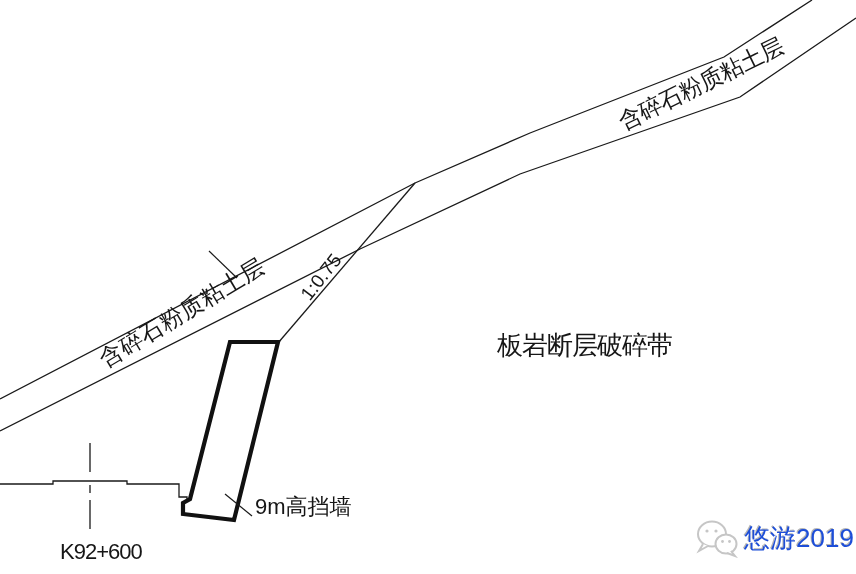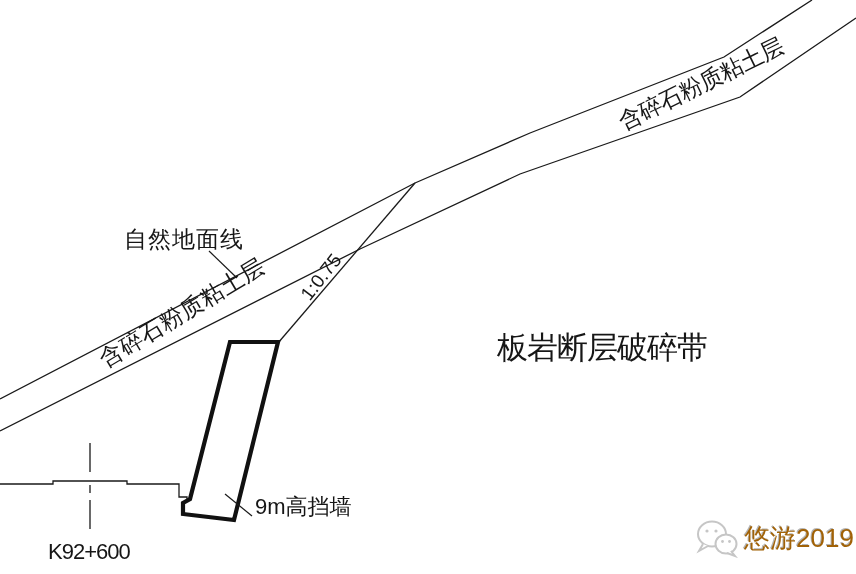--- a/index.html
+++ b/index.html
@@ -33,33 +33,33 @@
     transform: translate(-50%, -50%) rotate(-31deg);
   }
   .lbl-soil-right {
     font-size: 23px; letter-spacing: -0.5px;
     transform: translate(-50%, -50%) rotate(-26deg);
   }
   .lbl-slope-ratio {
     font-size: 19px;
     transform: translate(-50%, -50%) rotate(-52deg);
   }
-  .lbl-fault-zone { font-size: 31px; letter-spacing: -1px; }
+  .lbl-fault-zone { font-size: 26px; letter-spacing: -1px; }
   .lbl-wall { font-size: 22px; }
   .lbl-station { font-size: 22px; letter-spacing: -1px; }
   .watermark {
     position: absolute;
     left: 694px;
     top: 518px;
     display: flex;
     align-items: center;
     gap: 6px;
   }
   .watermark-text {
-    color: #a16207;
+    color: #1d4ed8;
     font-size: 26px;
     letter-spacing: 0px;
     text-shadow: 1px 1px 0 #ffffff, -1px -1px 0 #b5b5b5;
   }
 </style>
 </head>
 <body>
 
 <div id="canvas">
 
@@ -75,33 +75,32 @@
 
     <path d="M0,484 L53,484 L53,481 L127,481 L127,484 L179,484 L179,497 L187,497 L187,506" fill="none" stroke="#1a1a1a" stroke-width="1.3"></path>
 
     <path d="M90,443 L90,529" fill="none" stroke="#1a1a1a" stroke-width="1.3" stroke-dasharray="29 13 8 7"></path>
 
     <path d="M230,342 L278,342 L234,520 L183,514 L183,503 L190,499 Z" fill="#ffffff" stroke="#111111" stroke-width="4.2" stroke-linejoin="miter"></path>
 
     <path d="M225,494 L252,516" fill="none" stroke="#1a1a1a" stroke-width="1.2"></path>
   </svg>
 
-  <div class="label lbl-natural-ground" style="left:124px; top:228px;">自然地面线</div>
 
   <div class="label lbl-soil-left" style="left:182px; top:313px;">含碎石粉质粘土层</div>
 
   <div class="label lbl-soil-right" style="left:701px; top:84px;">含碎石粉质粘土层</div>
 
   <div class="label lbl-slope-ratio" style="left:321px; top:277px;">1:0.75</div>
 
   <div class="label lbl-fault-zone" style="left:497px; top:332px;">板岩断层破碎带</div>
 
   <div class="label lbl-wall" style="left:255px; top:496px;">9m高挡墙</div>
 
-  <div class="label lbl-station" style="left:48px; top:541px;">K92+600</div>
+  <div class="label lbl-station" style="left:60px; top:541px;">K92+600</div>
 
   <div class="watermark">
     <svg width="44" height="40" viewBox="0 0 44 40">
       <g stroke="#c6c6c6" stroke-width="2" fill="#ffffff">
         <ellipse cx="18" cy="16" rx="14" ry="12.5"></ellipse>
         <path d="M9,26 L5,33 L14,28" fill="#ffffff"></path>
         <ellipse cx="32" cy="26" rx="10.5" ry="9.5"></ellipse>
         <path d="M37,33 L41,38 L33,35" fill="#ffffff"></path>
       </g>
       <g fill="#c6c6c6" stroke="none">

